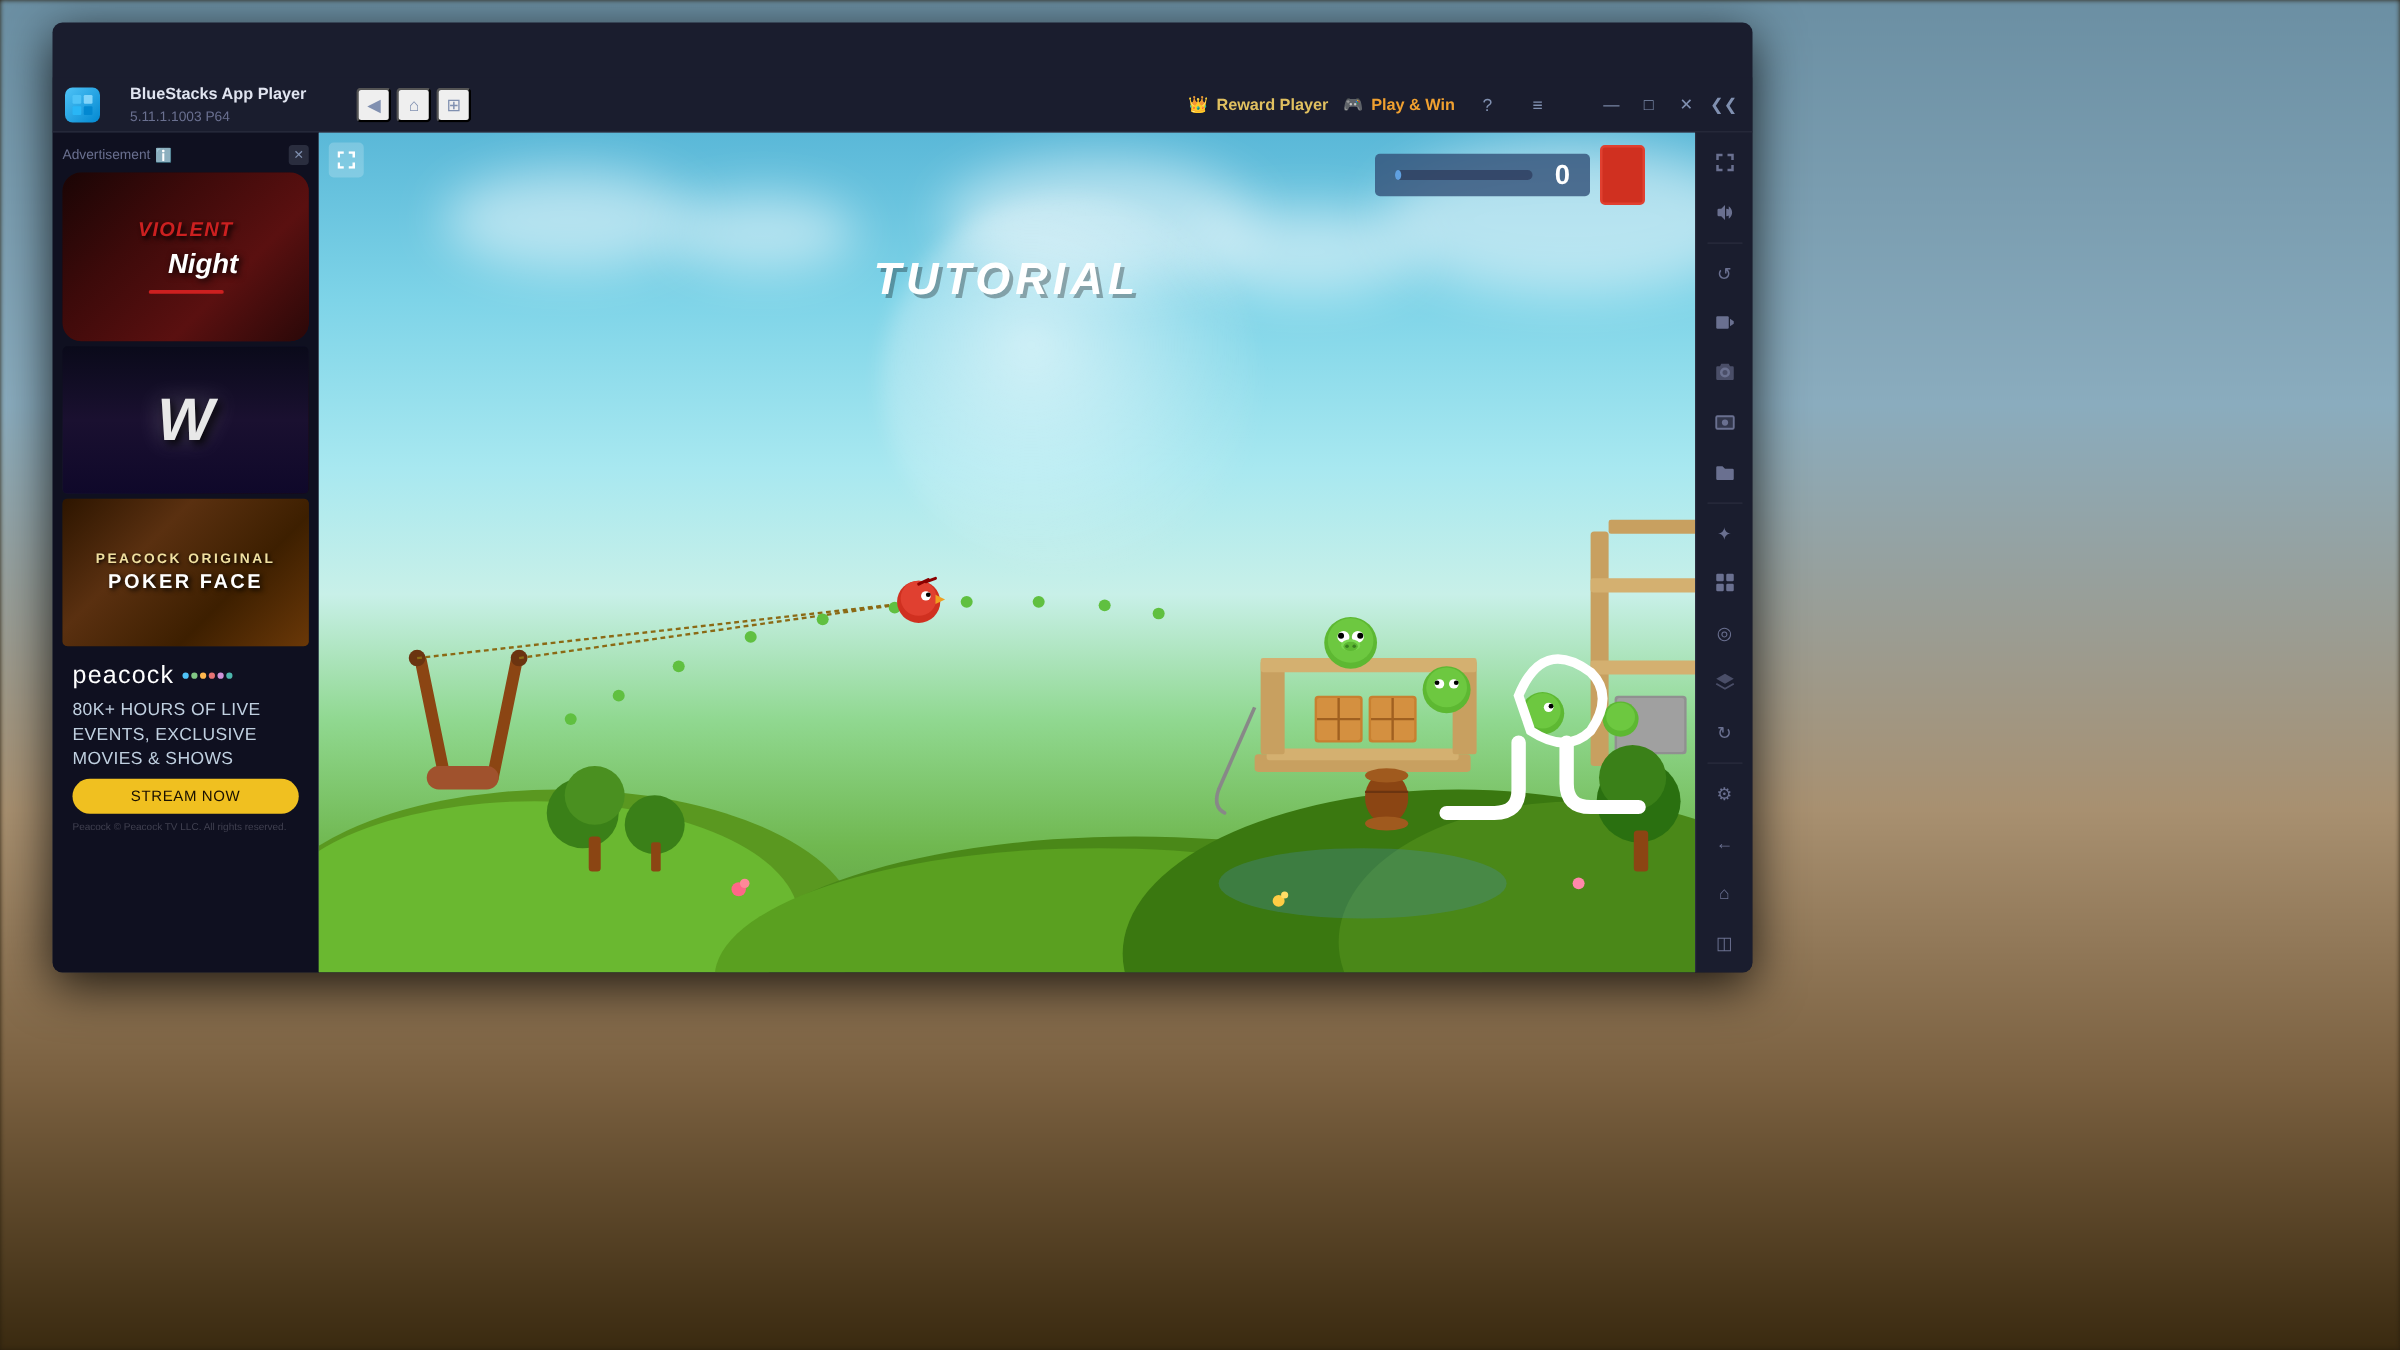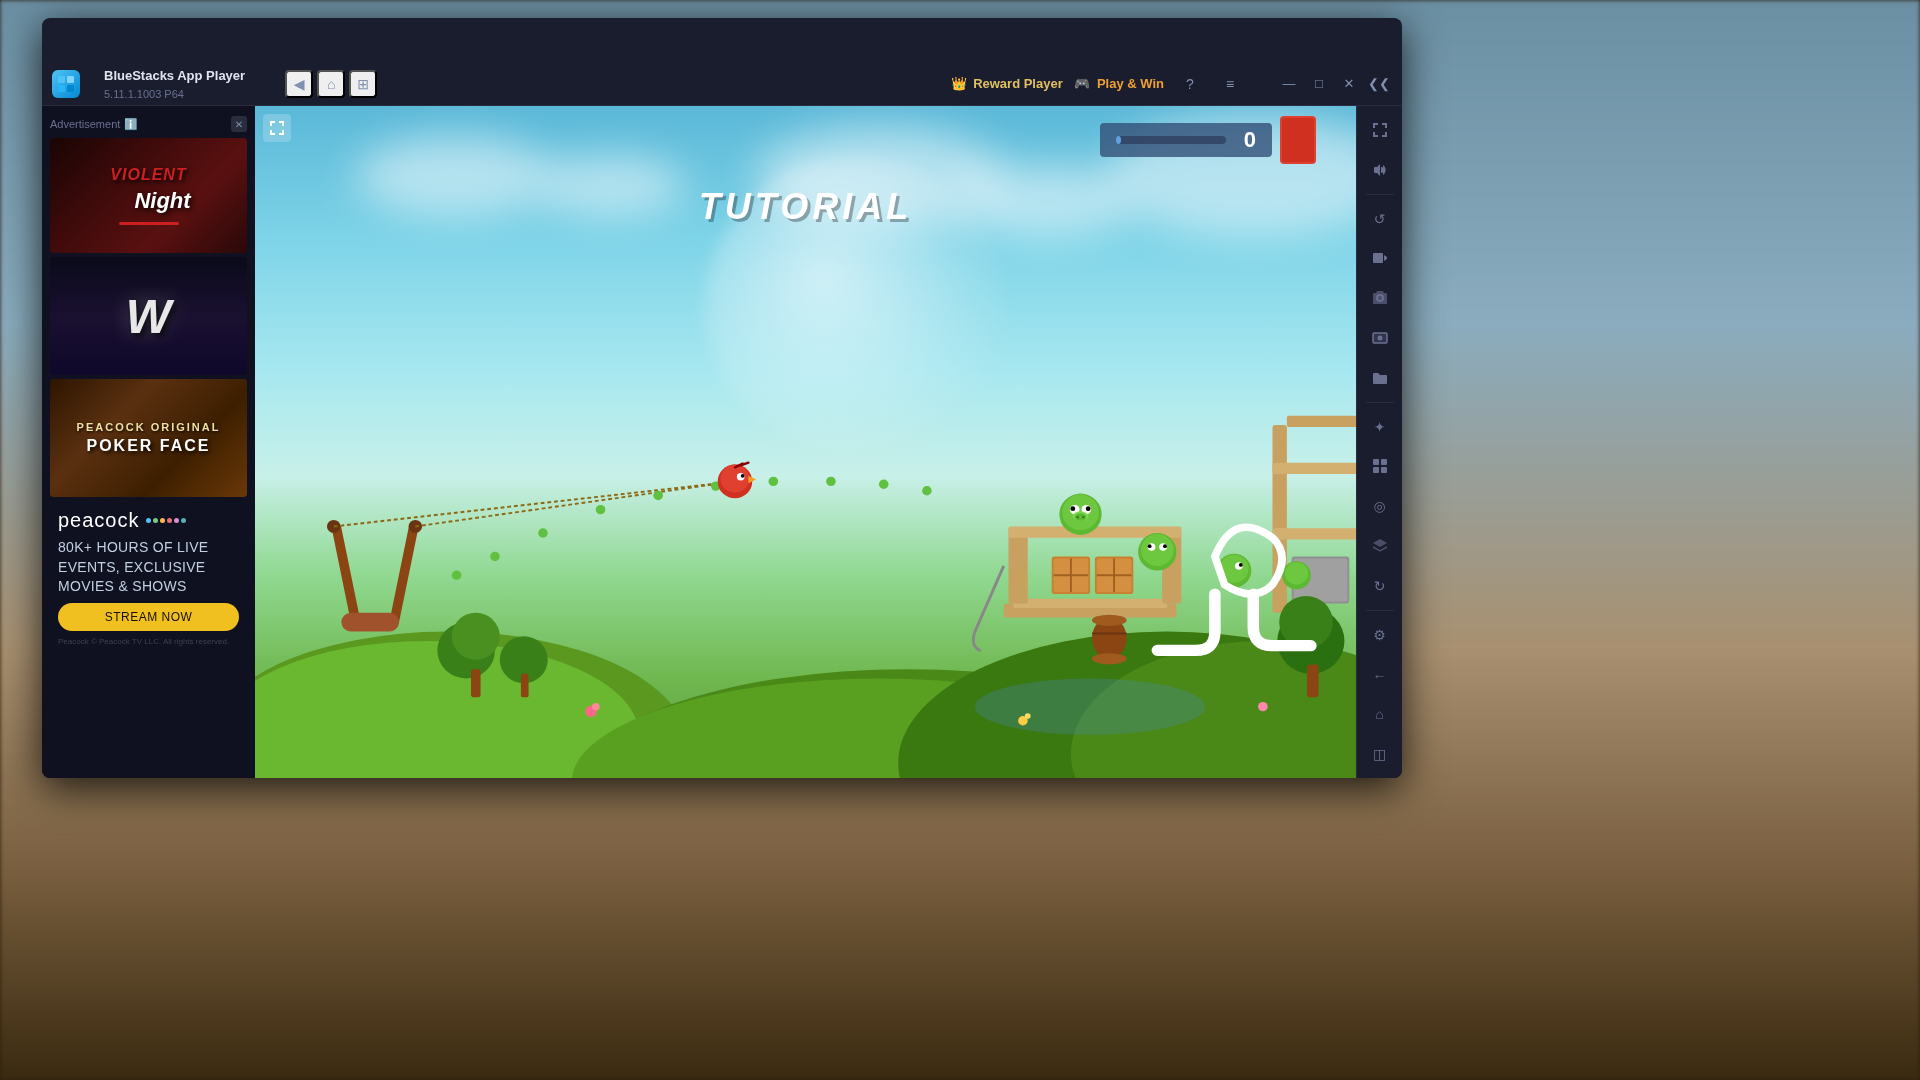--- a/index.html
+++ b/index.html
@@ -201,26 +201,27 @@
     }
 
     .ad-banner {
       width: 100%;
       border-radius: 4px;
       overflow: hidden;
       position: relative;
     }
 
     .ad-banner-1 {
-      height: 115px;
+      height: 135px;
       background: linear-gradient(135deg, #1a0a0a 0%, #2d0505 30%, #4a0a0a 60%, #6a0505 80%, #3a0000 100%);
       display: flex;
       align-items: center;
       justify-content: center;
       position: relative;
+      border-radius: 15px;
     }
 
     .ad-banner-2 {
       height: 118px;
       background: linear-gradient(135deg, #0a0a1a 0%, #1a1a2d 30%, #0f0f2a 60%, #1a0a0a 80%);
       display: flex;
       align-items: center;
       justify-content: center;
       position: relative;
     }
@@ -320,21 +321,21 @@
     .cloud {
       position: absolute;
       border-radius: 50%;
       background: rgba(255,255,255,0.5);
       filter: blur(20px);
     }
 
     
     .tutorial-text {
       position: absolute;
-      top: 80px;
+      top: 96px;
       left: 50%;
       transform: translateX(-50%);
       color: white;
       font-size: 36px;
       font-weight: 900;
       font-family: 'Arial Black', Arial, sans-serif;
       letter-spacing: 4px;
       text-shadow: 3px 3px 0px rgba(0,0,0,0.3);
       text-transform: uppercase;
       font-style: italic;

